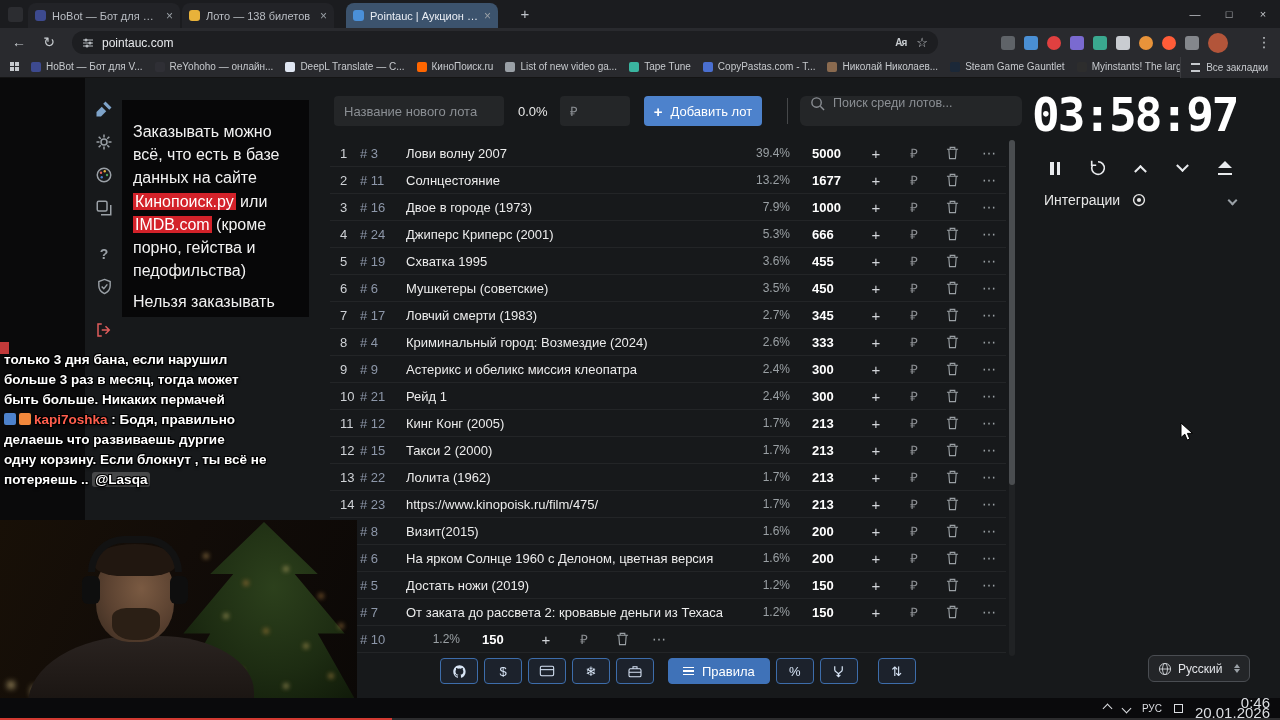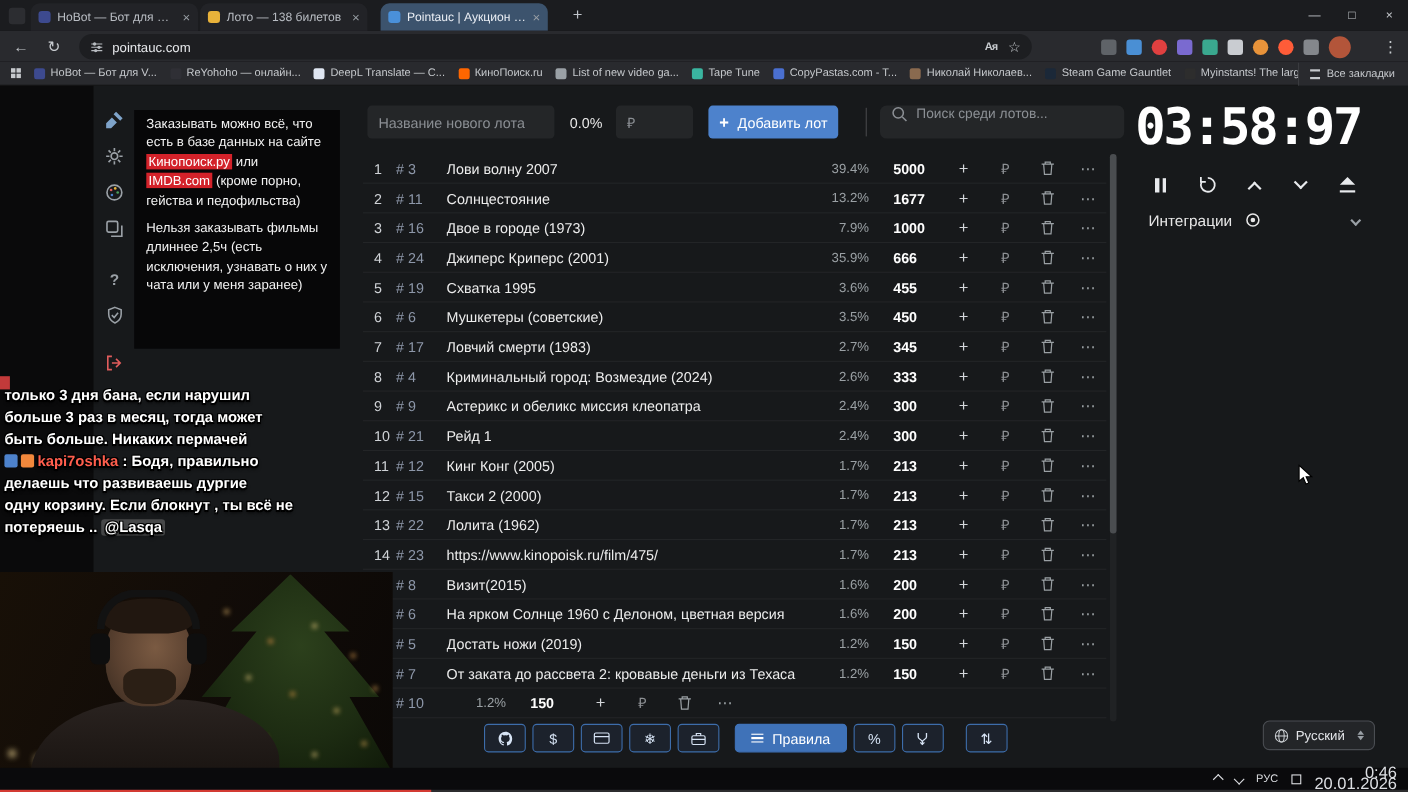--- a/index.html
+++ b/index.html
@@ -49,22 +49,22 @@
   .allbm .stack { width:9px; height:9px; border-top:2px solid #c6c9cd; border-bottom:2px solid #c6c9cd; }
 
   
   .leftzone { position:absolute; left:0; top:78px; width:85px; height:642px; background:#0a0a0b; }
   .pagebg  { position:absolute; left:85px; top:78px; width:1195px; height:642px; background:#17191b; }
 
   .sidebar { position:absolute; left:85px; top:78px; width:38px; height:560px; }
   .sideicon { position:absolute; left:0; width:38px; height:26px; display:flex; align-items:center; justify-content:center; }
   .help-q { font-size:14px; font-weight:bold; color:#9aa0a6; }
 
-  .rules { position:absolute; left:122px; top:100px; width:187px; height:217px; background:#070708; padding:4px 11px;
-           color:#f2f2f2; font-size:12px; line-height:1.45; overflow:hidden; }
+  .rules { position:absolute; left:122px; top:100px; width:187px; height:217px; background:#070708; padding:20px 11px;
+           color:#f2f2f2; font-size:16px; line-height:1.45; overflow:hidden; }
   .rules p { margin-bottom:8px; }
   .hl { background:#d3222a; color:#fff; padding:0 2px; }
 
   
   .field { position:absolute; height:30px; background:#242628; border:none; border-radius:4px; color:#e8e8e8;
            font-size:13px; padding:0 10px; font-family:"Liberation Sans",sans-serif; outline:none; }
   .field::placeholder { color:#8b8f94; }
   .pct-label { position:absolute; left:518px; top:104px; font-size:13px; color:#e8e8e8; }
   .addbtn { position:absolute; left:644px; top:96px; width:118px; height:30px; background:#4d82cc; border:none; border-radius:4px;
             color:#fff; font-size:13px; display:flex; align-items:center; justify-content:center; gap:8px; }
@@ -401,21 +401,21 @@
         <path d="M1 3.5h12M4.5 3.5V1.5h5v2M3 3.5l.8 10h6.4l.8-10"></path>
           </svg>
     </button>
     <button class="lot-more">⋯</button>
   </div>
 
   <div class="lot-row">
     <span class="lot-pos">4</span>
     <span class="lot-num"># 24</span>
     <span class="lot-name">Джиперс Криперс (2001)</span>
-    <span class="lot-pct">35.9%</span>
+    <span class="lot-pct">5.3%</span>
     <span class="lot-amt">666</span>
     <button class="lot-add">+</button>
     <span class="lot-cur">₽</span>
     <button class="lot-del">
       <svg width="13" height="14" viewBox="0 0 14 15" fill="none" stroke="#9aa0a4" stroke-width="1.2">
         <path d="M1 3.5h12M4.5 3.5V1.5h5v2M3 3.5l.8 10h6.4l.8-10"></path>
           </svg>
     </button>
     <button class="lot-more">⋯</button>
   </div>

